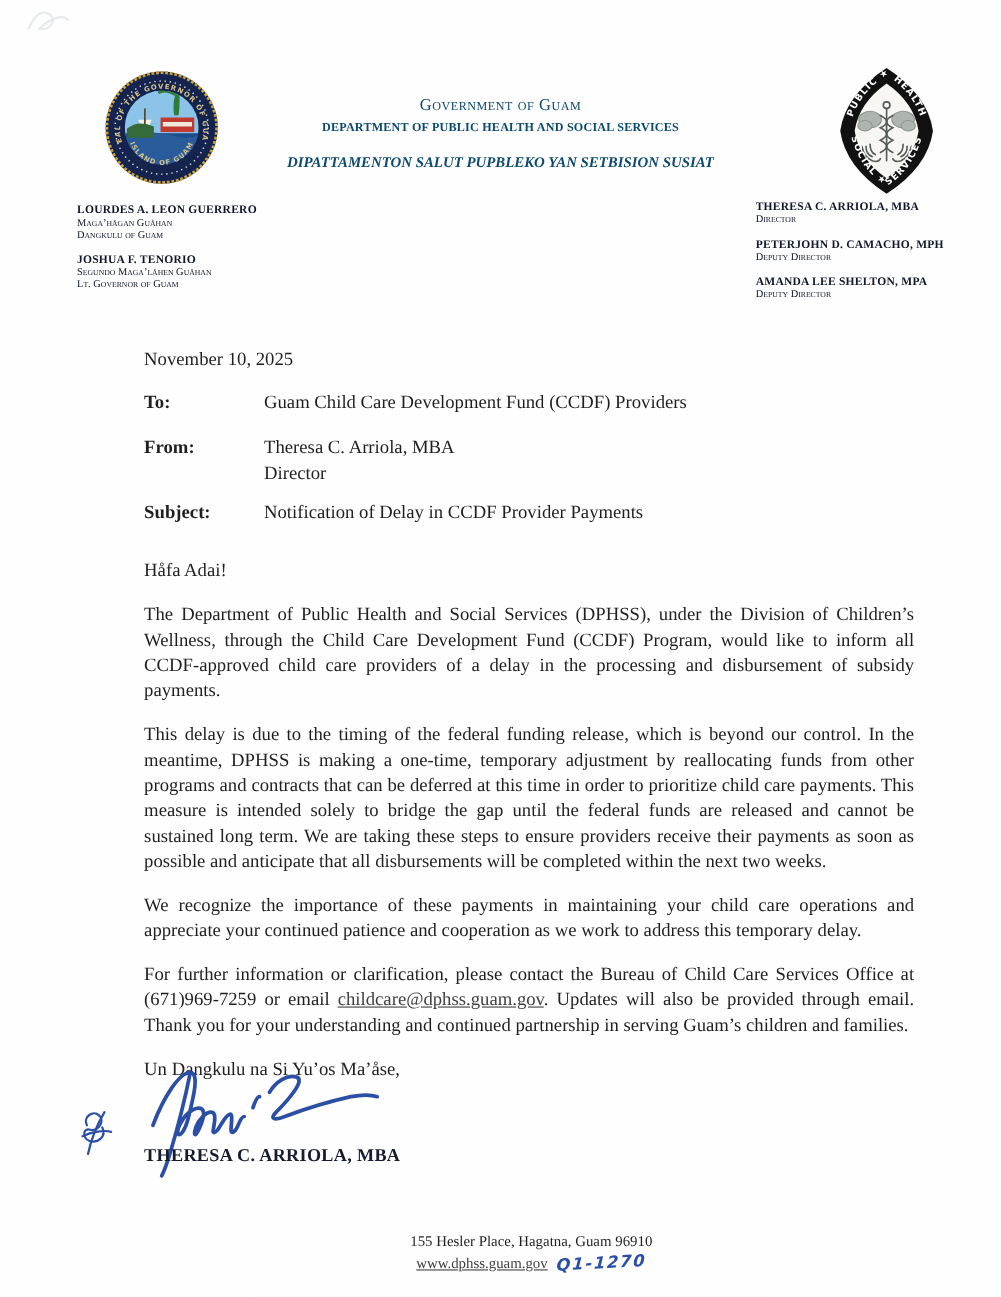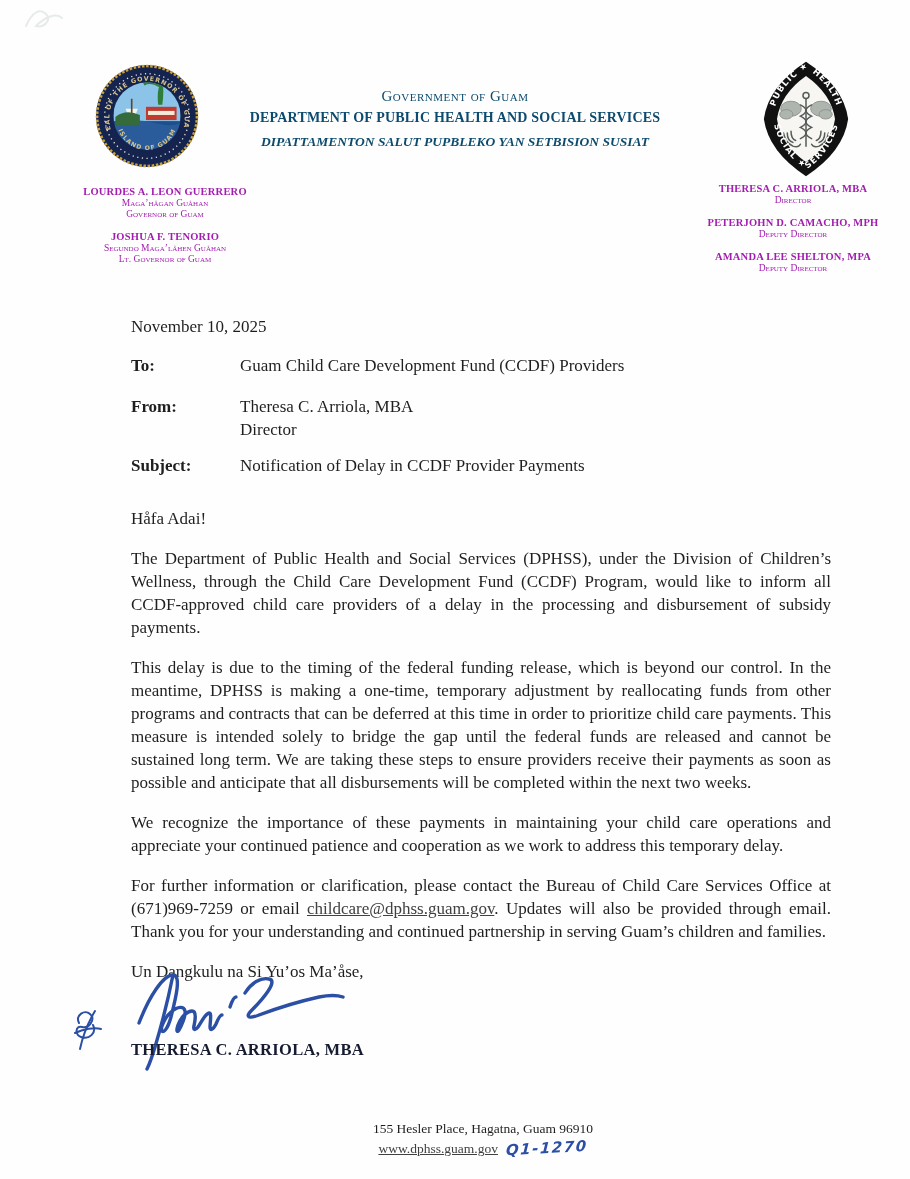--- a/index.html
+++ b/index.html
@@ -6,23 +6,23 @@
   .page{
     position:relative;width:910px;height:1179px;background:#fefefe;
     margin:0 auto;overflow:hidden;
     font-family:"Liberation Serif","DejaVu Serif",serif;color:#1f1f1f;
   }
   
   .seal-left{position:absolute;left:95px;top:64px;width:104px;height:104px;}
   .seal-right{position:absolute;left:759px;top:60px;width:94px;height:118px;}
   .center-head{position:absolute;left:225px;top:88px;width:460px;text-align:center;color:#0c4a6e;}
   .gov-line{font-variant:small-caps;font-size:15px;letter-spacing:.5px;margin-bottom:5px;}
-  .dept-line{font-weight:bold;font-size:14px;letter-spacing:.2px;margin-bottom:8px;}
+  .dept-line{font-weight:bold;font-size:11px;letter-spacing:.2px;margin-bottom:18px;}
   .cham-line{font-weight:bold;font-style:italic;font-size:13.5px;}
-  .officials{position:absolute;text-align:center;color:#a21caf;}
+  .officials{position:absolute;text-align:left;color:#0f172a;}
   .officials.left{left:70px;top:186px;width:190px;}
   .officials.right{left:687px;top:183px;width:212px;}
   .official{margin-bottom:11px;}
   .official .name{font-weight:bold;font-size:10.5px;letter-spacing:.2px;line-height:12px;}
   .official .title{font-variant:small-caps;font-size:9.5px;line-height:11px;}
   
   .letter{position:absolute;left:131px;top:315px;width:700px;font-size:17px;line-height:23px;}
   .date{margin:0 0 16px 0;}
   .field-row{display:flex;margin-bottom:18px;}
   .field-row.from{margin-bottom:13px;}
@@ -115,21 +115,21 @@
     </text>
     <text font-family="DejaVu Sans, sans-serif" font-size="9" font-weight="bold" fill="#ffffff" letter-spacing="1.2">
       <textPath href="#psBot" startOffset="50%" text-anchor="middle">SOCIAL ★ SERVICES</textPath>
     </text>
   </svg>
 
   <div class="officials left">
     <div class="official">
       <div class="name">LOURDES A. LEON GUERRERO</div>
       <div class="title">Maga’hågan Guåhan</div>
-      <div class="title">Governor of Guam</div>
+      <div class="title">Dangkulu of Guam</div>
     </div>
     <div class="official">
       <div class="name">JOSHUA F. TENORIO</div>
       <div class="title">Segundo Maga’låhen Guåhan</div>
       <div class="title">Lt. Governor of Guam</div>
     </div>
   </div>
 
   <div class="officials right">
     <div class="official">

